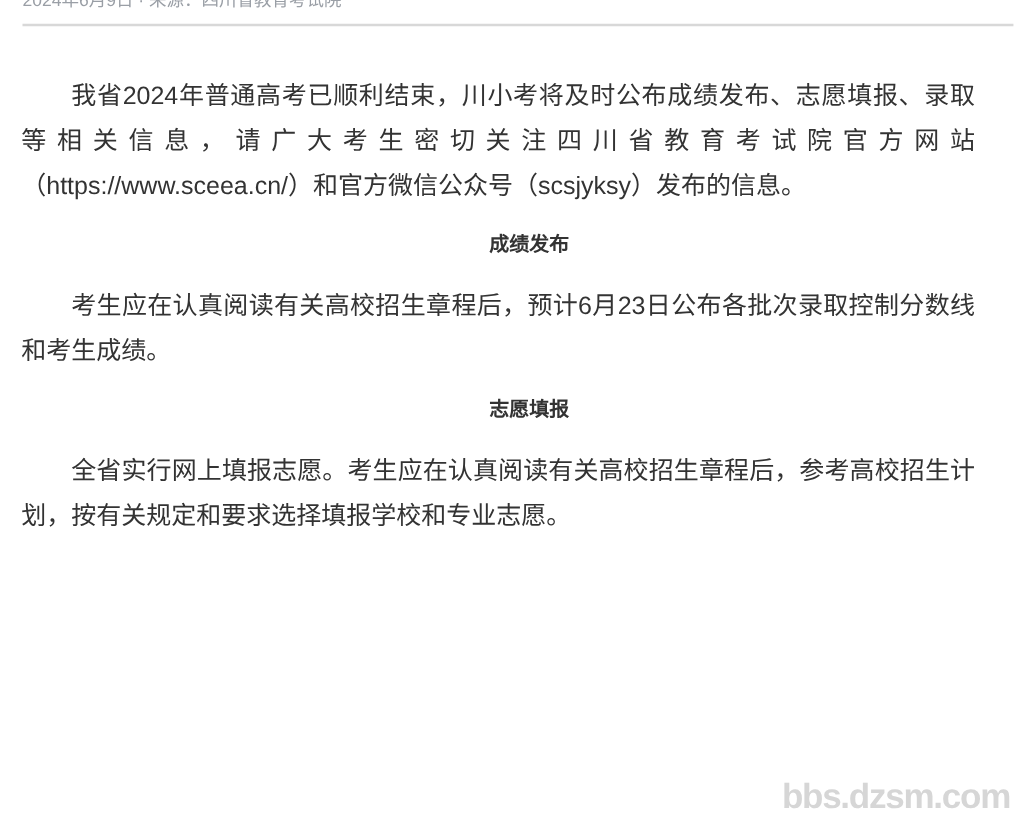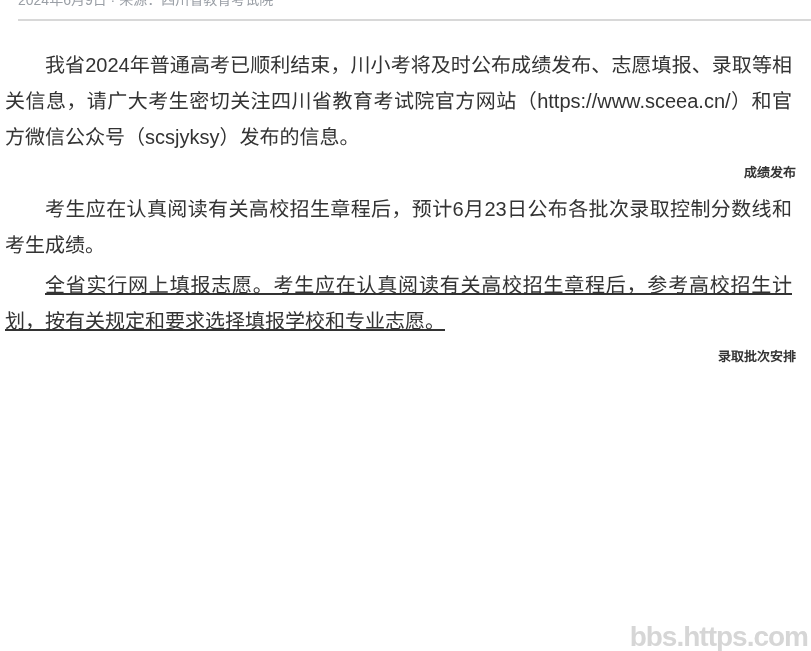--- a/index.html
+++ b/index.html
@@ -37,38 +37,38 @@
     position: absolute;
     top: 43px;
     left: 1px;
     width: 795px;
     color: #333333;
     font-size: 20px;
     line-height: 36px;
     text-align: justify;
   }
   .article p {
-    margin: 4px;
+    margin: 16px;
     text-indent: 2em;
   }
   .article h2 {
-    margin: 0;
+    margin: 16px;
     padding-left: 50px;
-    font-size: 13px;
+    font-size: 16px;
     line-height: 28px;
     font-weight: bold;
     color: #333333;
-    text-align: right;
+    text-align: center;
   }
   .p-intro   { margin-top: 0; }
   .h-score   { margin-top: 22px; }
   .p-score   { margin-top: 13px; }
   .h-volun   { margin-top: 20px; }
   .p-volun1  { margin-top: 18px; }
-  .p-volun2  { margin-top: 12px; text-decoration: underline; }
+  .p-volun2  { margin-top: 12px; }
   .h-batch   { margin-top: 17px; }
   .watermark {
     position: absolute;
     right: 3px;
     bottom: 0px;
     font-size: 28px;
     line-height: 28px;
     font-weight: bold;
     letter-spacing: -1px;
     color: #d6d6d6;
@@ -85,23 +85,23 @@
   <div class="divider"></div>
 
   <div class="article">
 
     <p class="p-intro">我省2024年普通高考已顺利结束，川小考将及时公布成绩发布、志愿填报、录取等相关信息，请广大考生密切关注四川省教育考试院官方网站（https://www.sceea.cn/）和官方微信公众号（scsjyksy）发布的信息。</p>
 
     <h2 class="h-score">成绩发布</h2>
 
     <p class="p-score">考生应在认真阅读有关高校招生章程后，预计6月23日公布各批次录取控制分数线和考生成绩。</p>
 
+    <h2 class="h-volun">志愿填报</h2>
 
 
     <p class="p-volun2">全省实行网上填报志愿。考生应在认真阅读有关高校招生章程后，参考高校招生计划，按有关规定和要求选择填报学校和专业志愿。</p>
 
-    <h2 class="h-batch">录取批次安排</h2>
 
   </div>
 
-  <div class="watermark">bbs.https.com</div>
+  <div class="watermark">bbs.dzsm.com</div>
 
 </div>
 
 </body></html>

